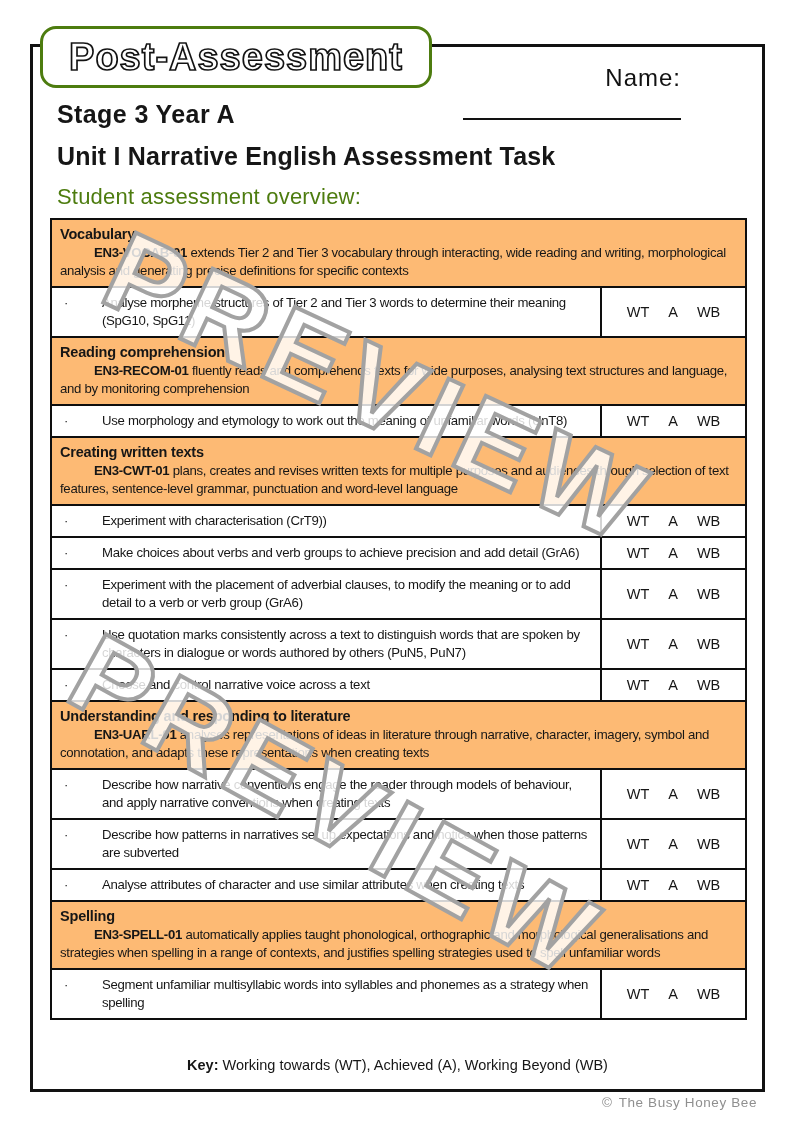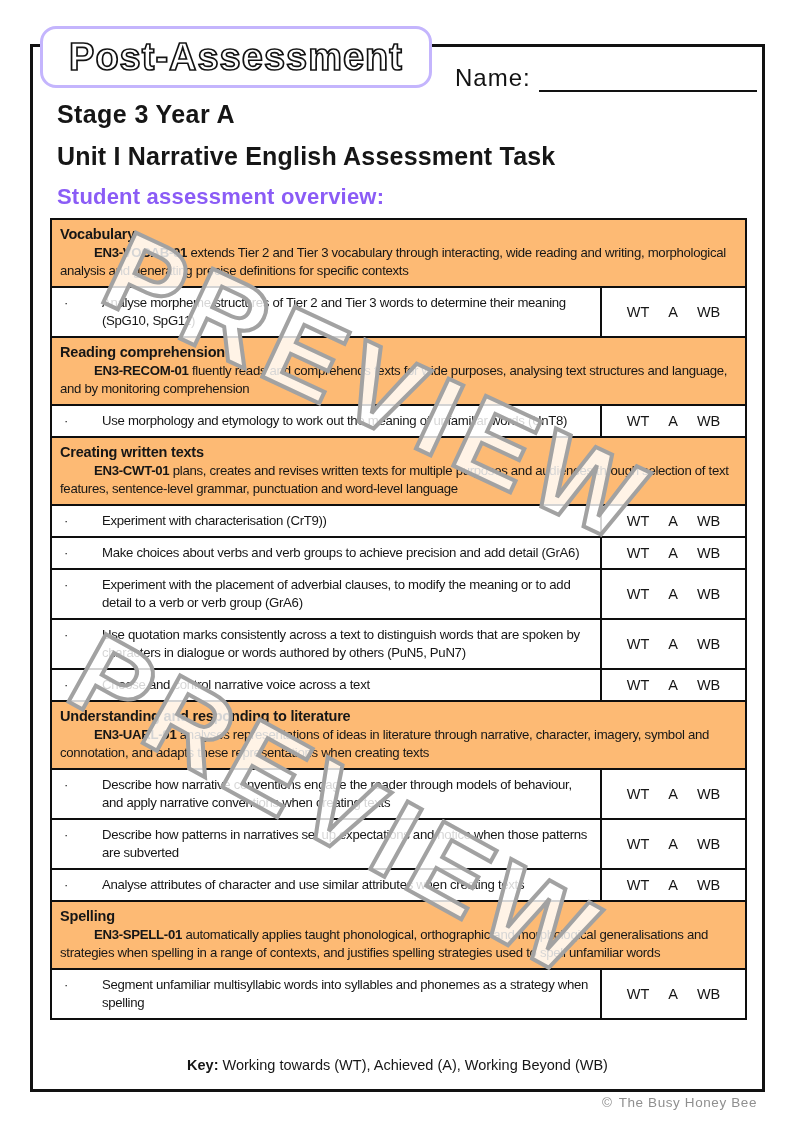--- a/index.html
+++ b/index.html
@@ -8,33 +8,33 @@
     font-family:"Liberation Sans", sans-serif;color:#161616;
   }
   
   .page-frame{
     position:absolute;left:30px;top:44px;width:735px;height:1048px;
     border:3px solid #121212;box-sizing:border-box;background:#ffffff;
   }
   
   .title-bubble{
     position:absolute;left:40px;top:26px;width:392px;height:62px;
-    border:3px solid #c4b5fd;border-radius:16px;background:#ffffff;
+    border:3px solid #4d7c0f;border-radius:16px;background:#ffffff;
     display:flex;align-items:center;justify-content:center;z-index:4;box-sizing:border-box;
   }
   .title-bubble .bubble-text{
     font-size:38px;font-weight:bold;letter-spacing:1px;
     color:#ffffff;-webkit-text-stroke:1.7px #121212;white-space:nowrap;
   }
-  .name-row{position:absolute;left:455px;top:64px;z-index:2;display:flex;align-items:flex-end;}
+  .name-row{position:absolute;left:455px;top:64px;z-index:2;display:flex;align-items:flex-end;flex-direction:column;}
   .name-label{font-size:24px;color:#121212;letter-spacing:1px;}
   .name-line{display:inline-block;width:218px;border-bottom:2.5px solid #121212;height:26px;margin-left:8px;}
   .stage-title{position:absolute;left:57px;top:100px;font-size:25px;font-weight:bold;letter-spacing:0.4px;}
   .unit-title{position:absolute;left:57px;top:142px;font-size:25px;font-weight:bold;letter-spacing:0.2px;}
-  .overview-line{position:absolute;left:57px;top:184px;font-size:22px;font-weight:700;color:#8b5cf6;letter-spacing:0.2px;}
+  .overview-line{position:absolute;left:57px;top:184px;font-size:22px;font-weight:400;color:#4d7c0f;letter-spacing:0.2px;}
 
   
   table.assess{
     position:absolute;left:50px;top:218px;width:695px;
     border-collapse:collapse;table-layout:fixed;background:#fff;z-index:1;
   }
   table.assess td{border:2px solid #0e0e0e;vertical-align:middle;box-sizing:border-box;}
   col.c-main{width:550px;} col.c-rate{width:145px;}
   td.sec{background:#fdba74;padding:5px 8px 6px 8px;}
   .sec-title{font-size:14.5px;font-weight:bold;line-height:19px;letter-spacing:-0.2px;}

